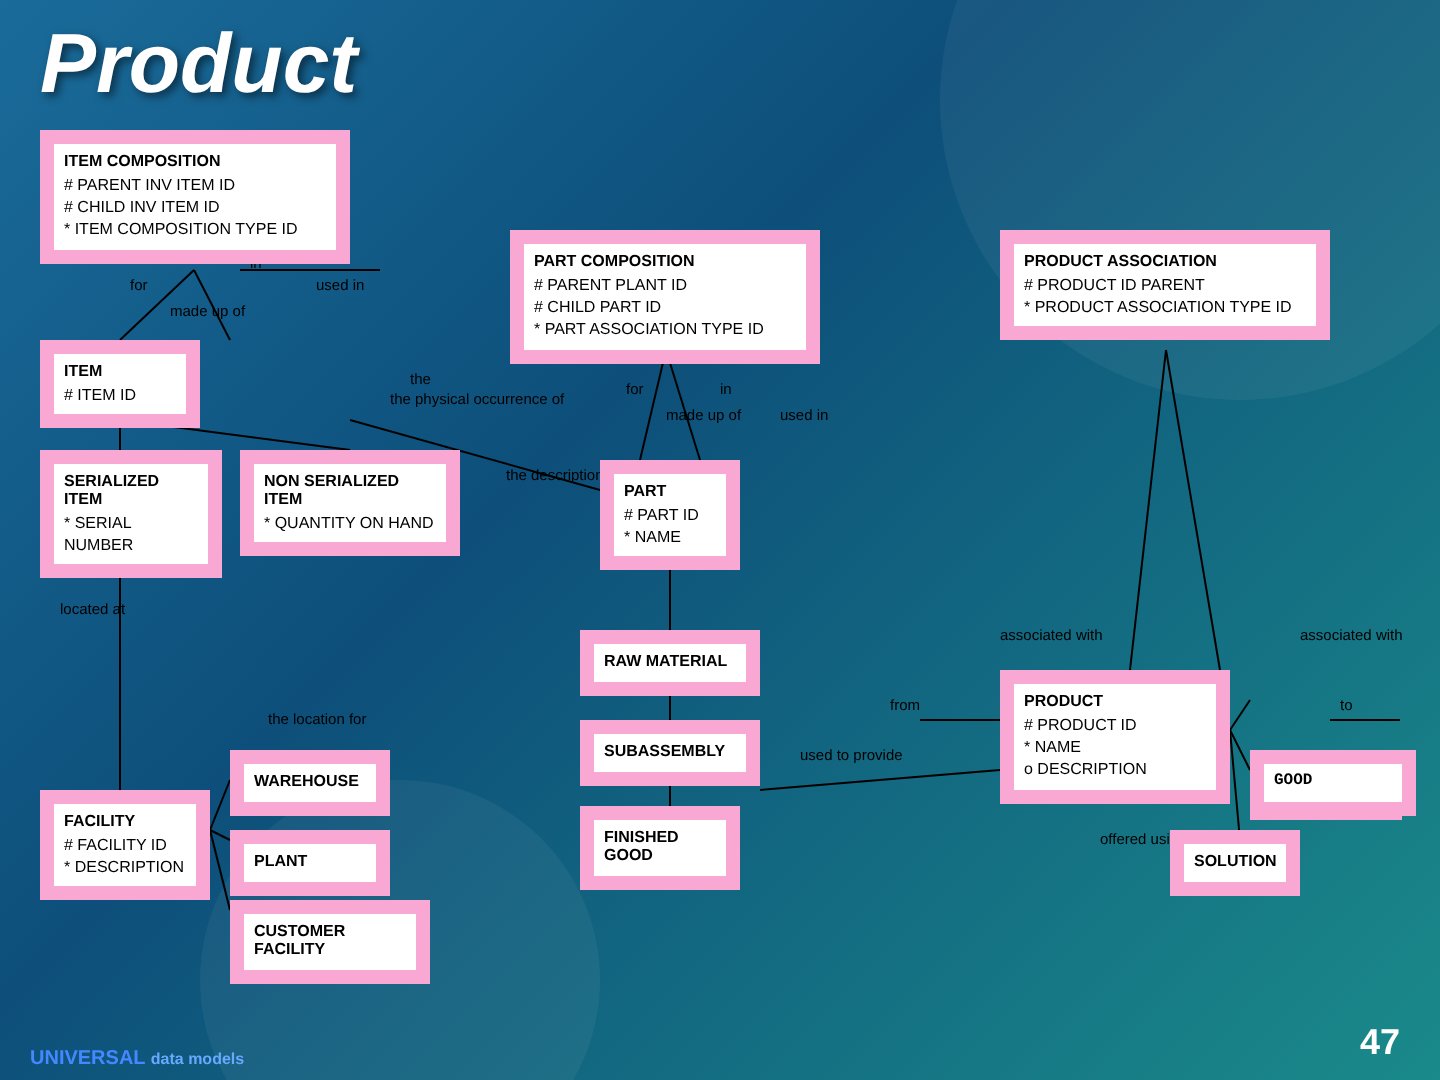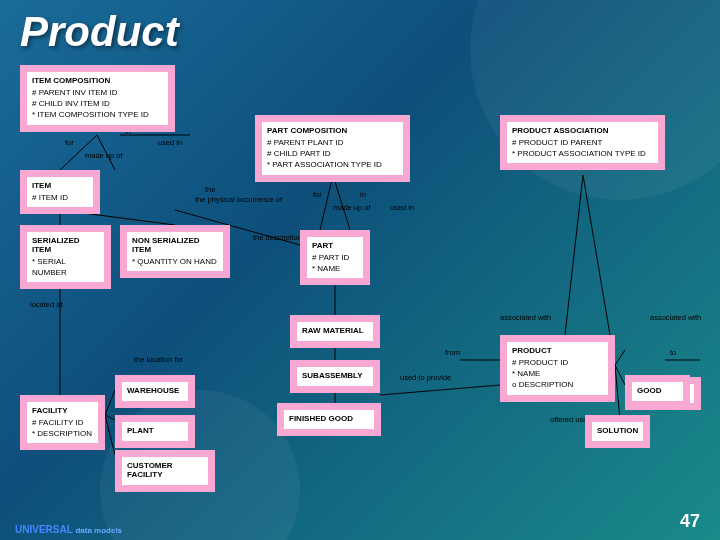--- a/index.html
+++ b/index.html
@@ -110,23 +110,23 @@
       width: 90px;
     }
     
     .subassembly-box {
       left: 280px;
       top: 305px;
       width: 90px;
     }
     
     .finished-good-box {
-      left: 267px;
+      left: 280px;
       top: 348px;
-      width: 104px;
+      width: 80px;
     }
     
     .product-association {
       left: 490px;
       top: 60px;
       width: 165px;
     }
     
     .product-box {
       left: 490px;
@@ -137,21 +137,22 @@
     .service-box {
       left: 615px;
       top: 280px;
       width: 76px;
       margin-top: 42px;
     }
     
     .good-box {
       left: 615px;
       top: 320px;
-      width: 65px;
+      width: 83px;
+      font-family: Liberation Mono, monospace;
     }
     
     .solution-box {
       left: 575px;
       top: 360px;
       width: 65px;
     }
 
     
     .connectors {

